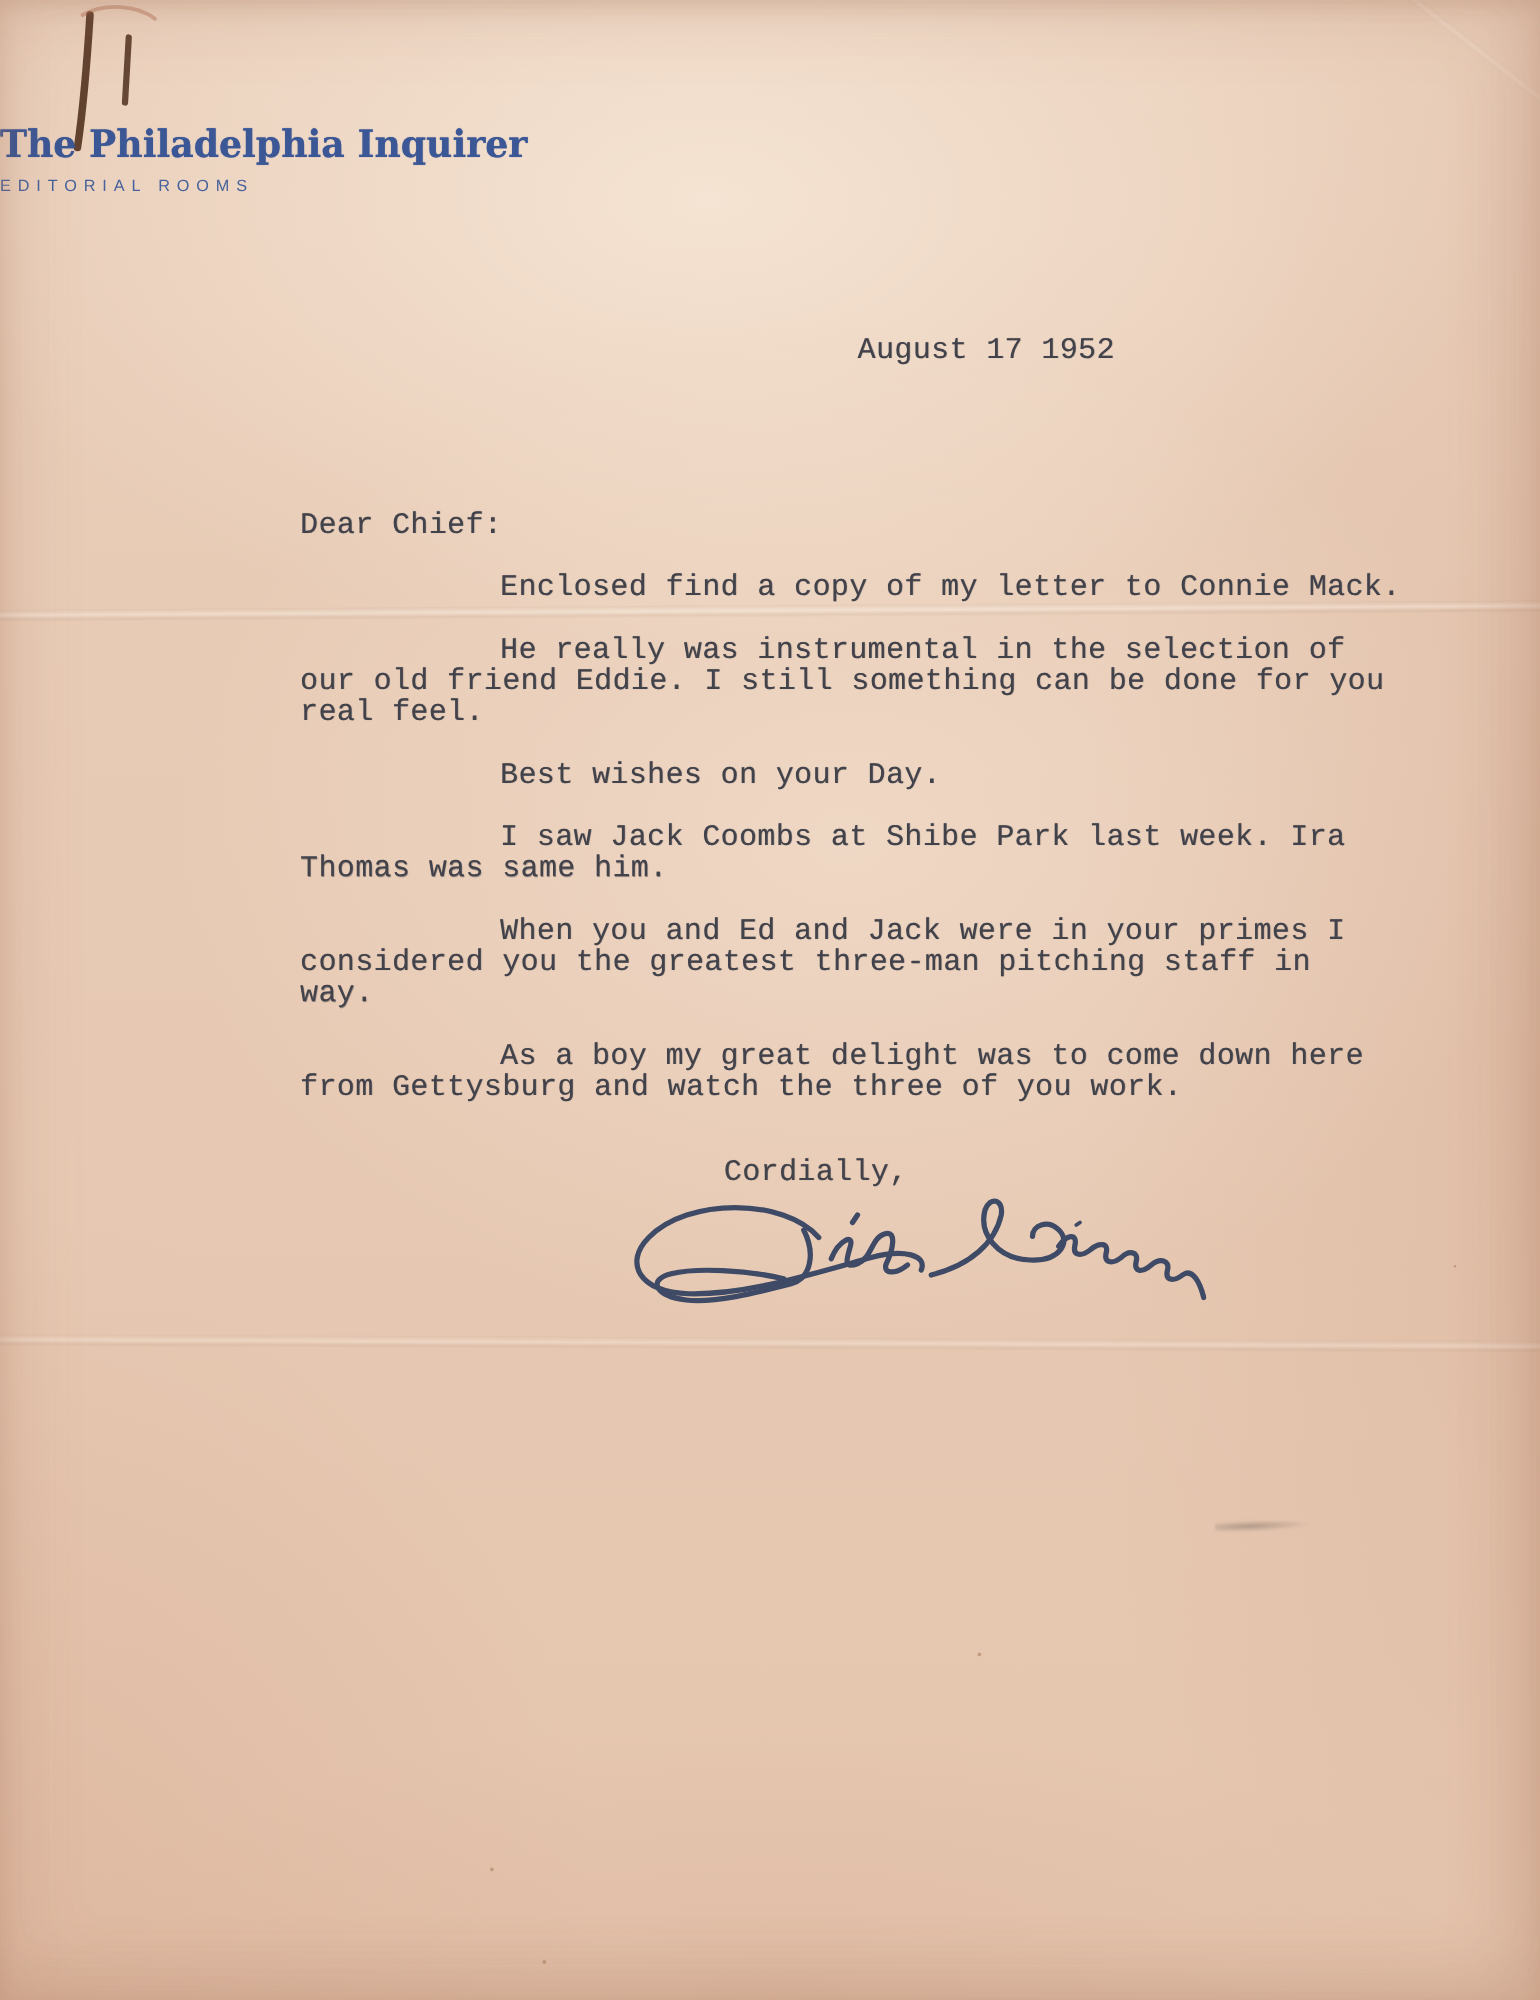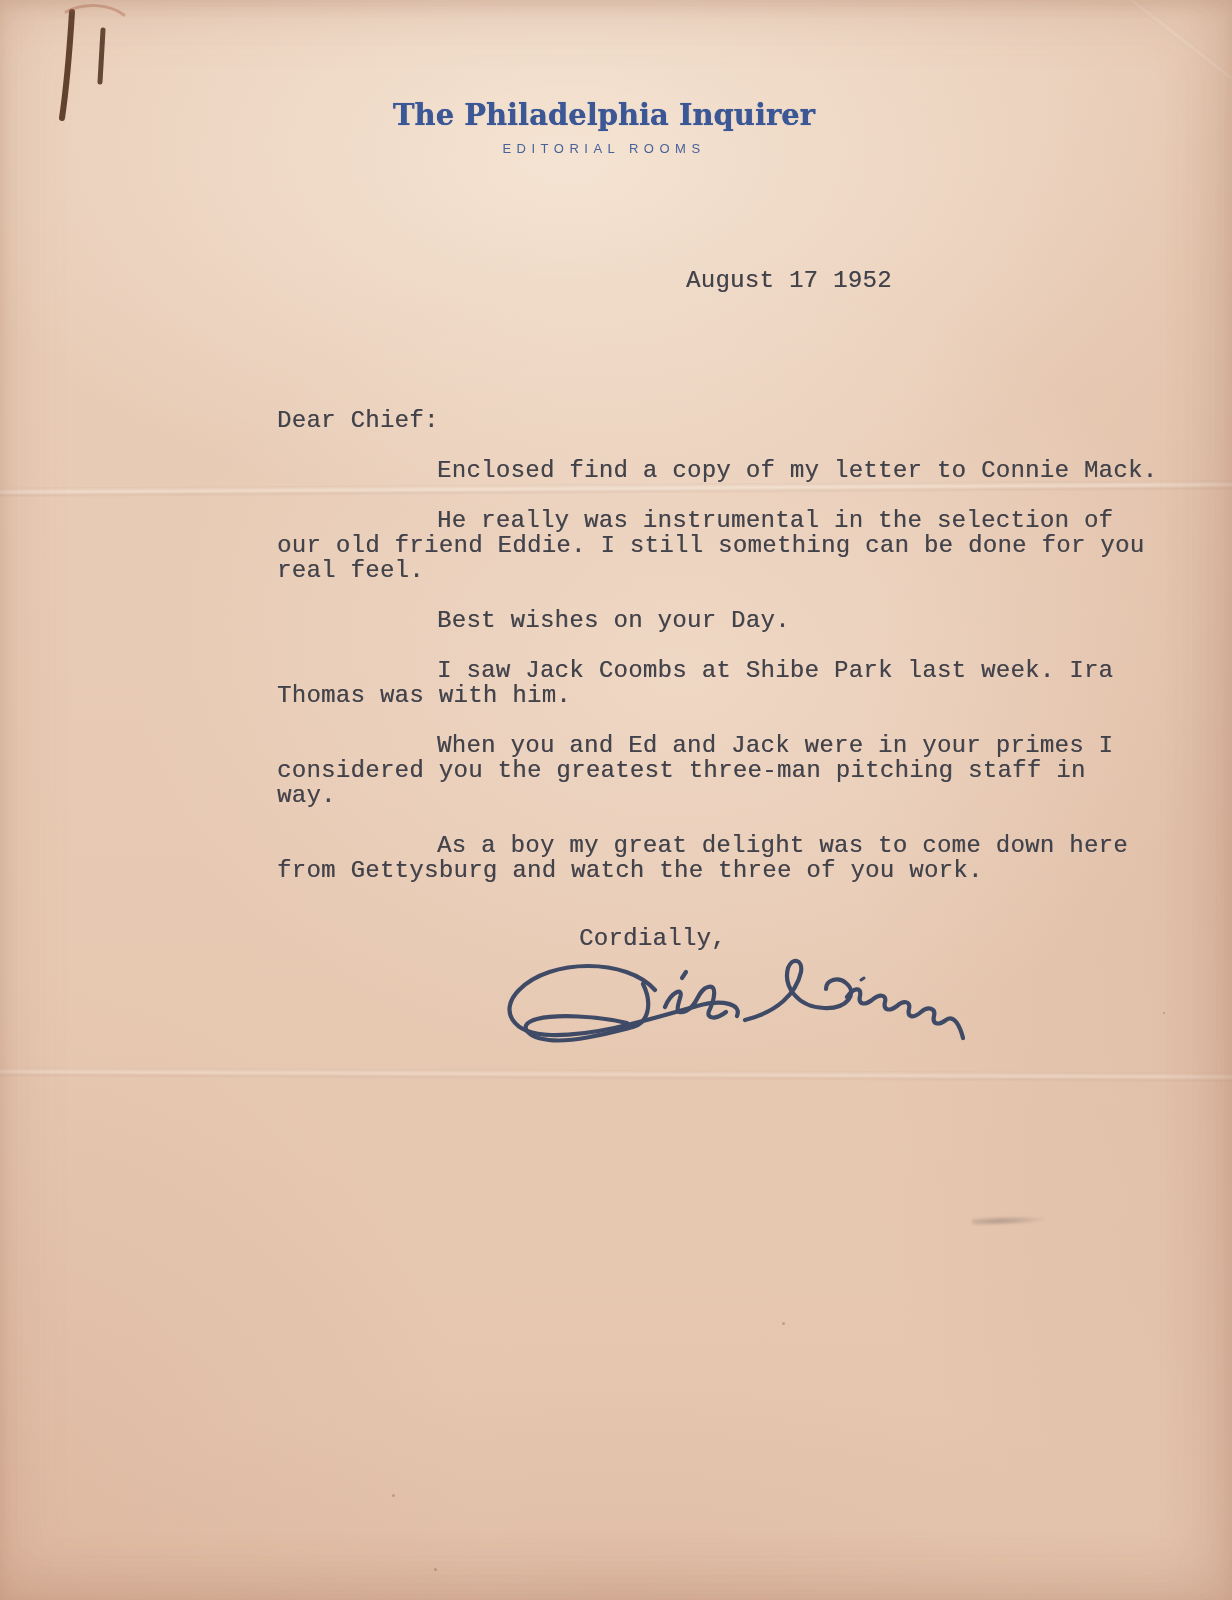--- a/index.html
+++ b/index.html
@@ -19,21 +19,21 @@
   }
   .page::after{
     content:"";position:absolute;inset:0;pointer-events:none;
     box-shadow:
       inset 0 0 70px rgba(165,112,86,0.16),
       inset -28px 0 50px rgba(172,122,96,0.14),
       inset 0 -22px 45px rgba(172,122,96,0.12),
       inset 0 6px 14px rgba(168,120,95,0.18);
   }
   
-  .letterhead{position:absolute;top:98px;left:0;width:1208px;text-align:center;}
+  .letterhead{position:absolute;top:98px;left:0;width:1208px;}
   .masthead{
     font-family:"DejaVu Serif","Liberation Serif",serif;
     font-weight:bold;font-size:29px;letter-spacing:0px;
     color:#3b5795;
     text-shadow:0 0 0.7px #3b5795;
     transform:scaleY(1.04);
   }
   .masthead-sub{
     margin-top:9px;
     font-family:"Liberation Sans","DejaVu Sans",sans-serif;
@@ -44,21 +44,21 @@
   .tw{
     color:#42424b;
     font-size:24px;line-height:25px;letter-spacing:0.3px;
     text-shadow:0.4px 0.3px 0.6px rgba(58,58,68,0.55);
     white-space:pre;
   }
   .dateline{position:absolute;left:686px;top:268px;}
   .body-block{position:absolute;left:240px;top:408px;width:900px;}
   .para{margin-top:25px;}
   .para:first-child{margin-top:0;}
-  .ln{height:25px;margin-left:37px;}
+  .ln{height:25px;}
   .ind{padding-left:160px;}
   .closing{position:absolute;left:579px;top:926px;}
   
   .signature{position:absolute;left:495px;top:944px;width:470px;height:122px;}
   
   .crease{position:absolute;pointer-events:none;}
   .crease-mid{
     left:-10px;top:484px;width:1260px;height:10px;
     background:linear-gradient(to bottom, rgba(121,85,64,0.10), rgba(255,250,242,0.55) 45%, rgba(121,85,64,0.13) 78%, transparent);
     transform:rotate(-0.35deg);opacity:.6;
@@ -122,21 +122,21 @@
       <div class="tw ln">our old friend Eddie. I still something can be done for you</div>
       <div class="tw ln">real feel.</div>
     </div>
 
     <div class="para">
       <div class="tw ln ind">Best wishes on your Day.</div>
     </div>
 
     <div class="para">
       <div class="tw ln ind">I saw Jack Coombs at Shibe Park last week. Ira</div>
-      <div class="tw ln">Thomas was with him.</div>
+      <div class="tw ln">Thomas was same him.</div>
     </div>
 
     <div class="para">
       <div class="tw ln ind">When you and Ed and Jack were in your primes I</div>
       <div class="tw ln">considered you the greatest three-man pitching staff in</div>
       <div class="tw ln">way.</div>
     </div>
 
     <div class="para">
       <div class="tw ln ind">As a boy my great delight was to come down here</div>

